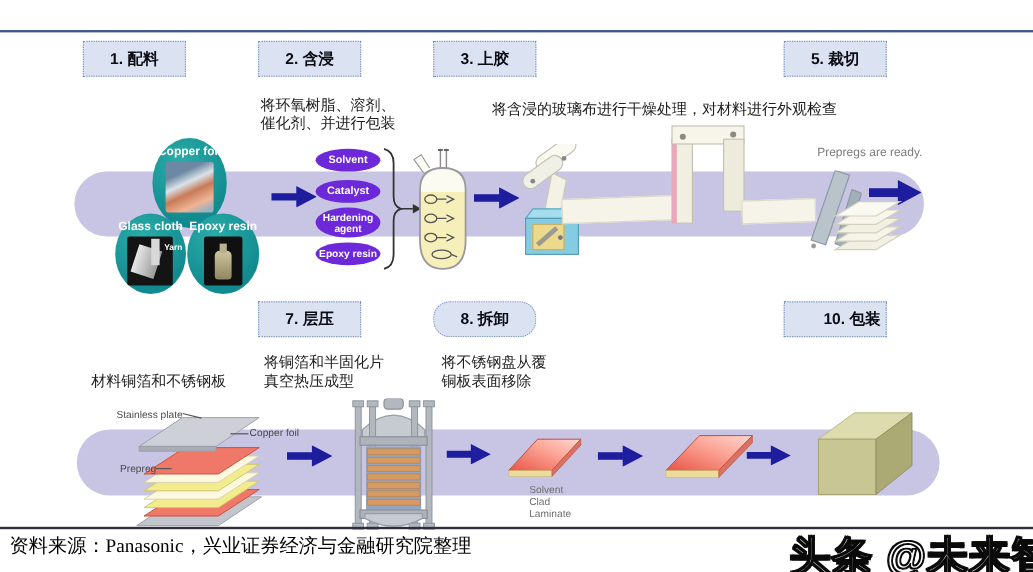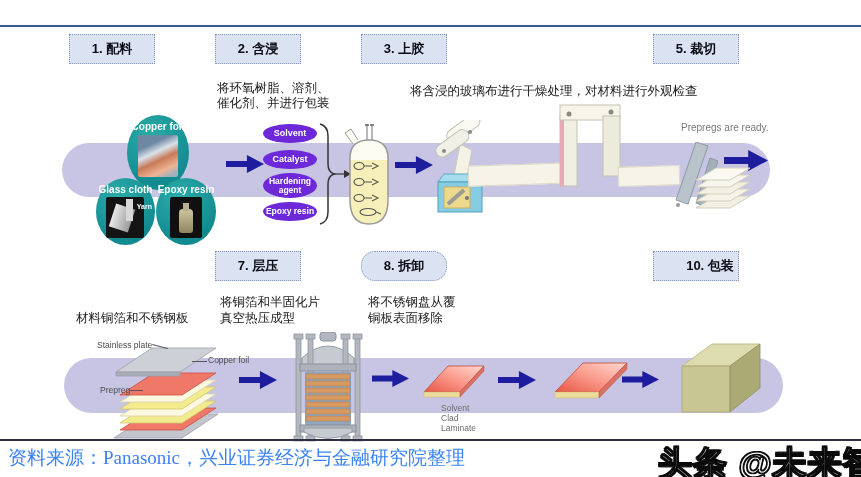--- a/index.html
+++ b/index.html
@@ -18,21 +18,21 @@
        color:#fff;font-weight:bold;text-align:center;}
   .mat .lbl{font-size:10px;padding-top:6px;white-space:nowrap;}
   .photo{position:absolute;border-radius:2px;}
   .ing{background:#6d28d9;border-radius:50%;color:#fff;font-weight:bold;
        display:flex;align-items:center;justify-content:center;text-align:center;line-height:1.05;}
   .tick{background:#555;height:1px;}
   .slbl{font-size:8.5px;color:#4a4a4a;white-space:nowrap;}
   .ccl-lbl{font-size:8.5px;color:#6e6e6e;line-height:10px;white-space:nowrap;}
   .sheet{background:#f6f4e8;border:1px solid #ddd9c8;box-sizing:border-box;}
   .footer-line{background:#2e2e3e;}
-  .footer-text{font-family:"Liberation Serif",serif;font-size:19px;color:#3b82f6;white-space:nowrap;}
+  .footer-text{font-family:"Liberation Serif",serif;font-size:16px;color:#000000;white-space:nowrap;}
   .watermark{font-size:34px;font-weight:bold;color:#fff;letter-spacing:1px;white-space:nowrap;
      -webkit-text-stroke:1.2px #0a0a0a;
      text-shadow:-1px -1px 0 #0a0a0a,1px -1px 0 #0a0a0a,-1px 1px 0 #0a0a0a,1px 1px 0 #0a0a0a;}
 </style>
 </head>
 <body>
 
 <div class="canvas">
 
   <div class="abs rule" style="left:0;top:25px;width:861px;height:2px;"></div>

